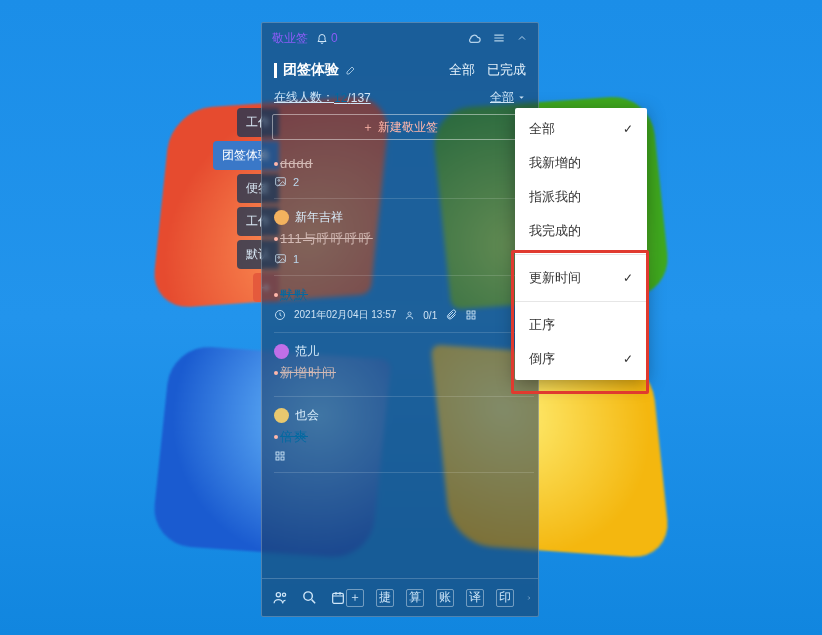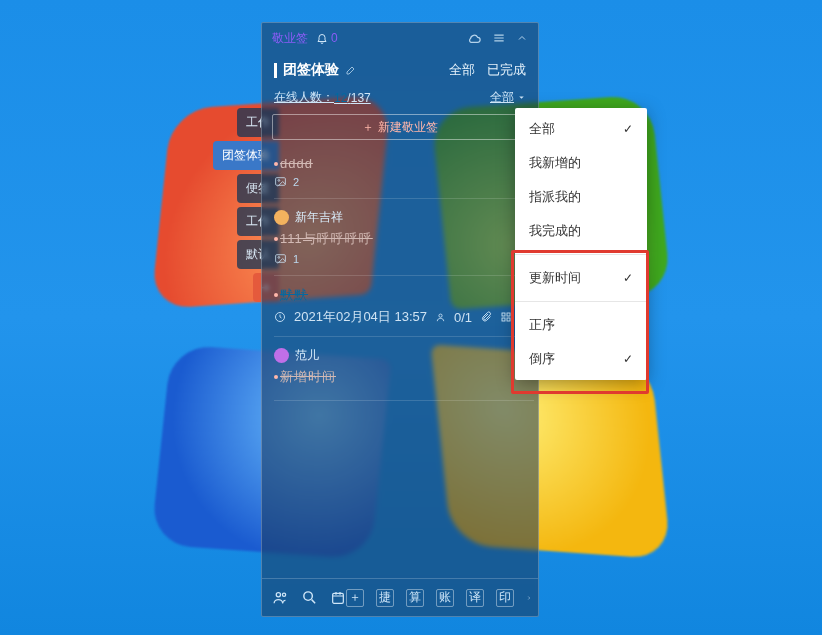--- a/index.html
+++ b/index.html
@@ -47,21 +47,21 @@
 .note .hdr { display: flex; align-items: center; gap: 2px; margin-bottom: 4px; }
 .note .dot { width: 4px; height: 4px; border-radius: 50%; background: #ffb7ab; }
 .note .txt { letter-spacing: 1px; }
 .note .txt.strike { text-decoration: line-through; color: #d2b9b4; }
 .note .txt.strike2 { text-decoration: line-through; color: #0369a1; }
 .note .meta { display: flex; align-items: center; gap: 6px; font-size: 11px; color: #bcd8ee; margin-top: 4px; }
 .note .user { display: flex; align-items: center; gap: 6px; margin-bottom: 4px; font-size: 12px; color: #d9edfb; }
 .note .av { width: 15px; height: 15px; border-radius: 50%; background: #f3b25e; display:inline-block; }
 .note .av.b { background:#6fb1e8; } .note .av.c { background:#c06fe8; } .note .av.d { background:#e8c86f; }
 .note .icn-sm { opacity: .8; }
-.note .metarow2 { display:flex; align-items:center; gap:8px; font-size:13px; color:#cfe3f3; margin-top:4px; }
+.note .metarow2 { display:flex; align-items:center; gap:8px; font-size:10px; color:#cfe3f3; margin-top:4px; }
 
 .footbar { height: 38px; border-top: 1px solid rgba(255,255,255,0.2); display: flex; align-items: center; padding: 0 10px; color: #cfe6f8; }
 .footbar .l, .footbar .r { display:flex; gap:12px; align-items:center; }
 .footbar .sp { flex: 1; }
 .footbar .fbtn { font-size: 12px; width: 18px; height: 18px; border: 1px solid rgba(255,255,255,0.4); border-radius: 2px; display:flex; align-items:center; justify-content:center; cursor:pointer; }
 .footbar .ficon { cursor:pointer; }
 
 
 .menu { position: absolute; left: 515px; top: 108px; width: 132px; background: #fff; border-radius: 2px; box-shadow: 0 4px 18px rgba(0,0,0,0.35); font-size: 13px; color: #333; }
 .menu .grp { padding: 4px 0; }
@@ -225,20 +225,40 @@
         </div>
       </div>
       <div class="note">
         <div class="user">
           <span class="av c"></span>
           <span>范儿</span>
         </div>
         <div class="hdr">
           <span class="dot"></span>
           <span class="txt strike">新增时间</span>
+        </div>
+      </div>
+      <div class="note">
+        <div class="user">
+          <span class="av d"></span>
+          <span>也会</span>
+        </div>
+        <div class="hdr">
+          <span class="dot"></span>
+          <span class="txt strike2">倍爽</span>
+        </div>
+        <div class="meta">
+          <span>
+            <svg width="12" height="12" viewBox="0 0 24 24" fill="none" stroke="#cfe6f8" stroke-width="1.8">
+              <rect x="4" y="4" width="6" height="6"></rect>
+              <rect x="14" y="4" width="6" height="6"></rect>
+              <rect x="4" y="14" width="6" height="6"></rect>
+              <rect x="14" y="14" width="6" height="6"></rect>
+            </svg>
+          </span>
         </div>
       </div>
     </div>
 
   <div class="footbar">
     <div class="l">
       <span class="ficon">
         <svg width="17" height="17" viewBox="0 0 24 24" fill="none" stroke="#cfe6f8" stroke-width="1.8">
             <circle cx="9" cy="8" r="3"></circle>
             <path d="M3 20c0-3 3-5 6-5s6 2 6 5"></path>

